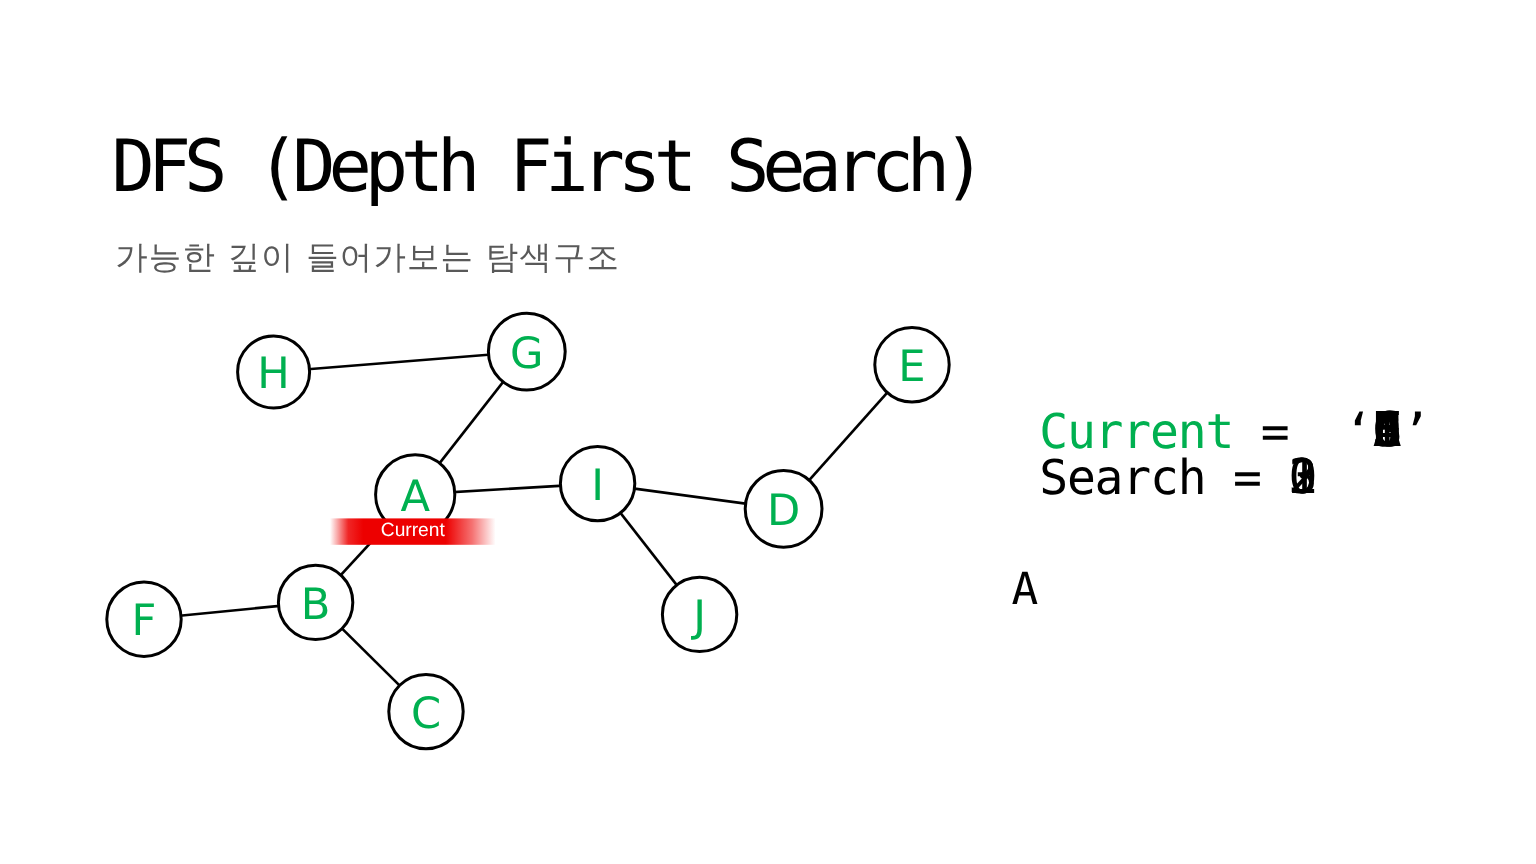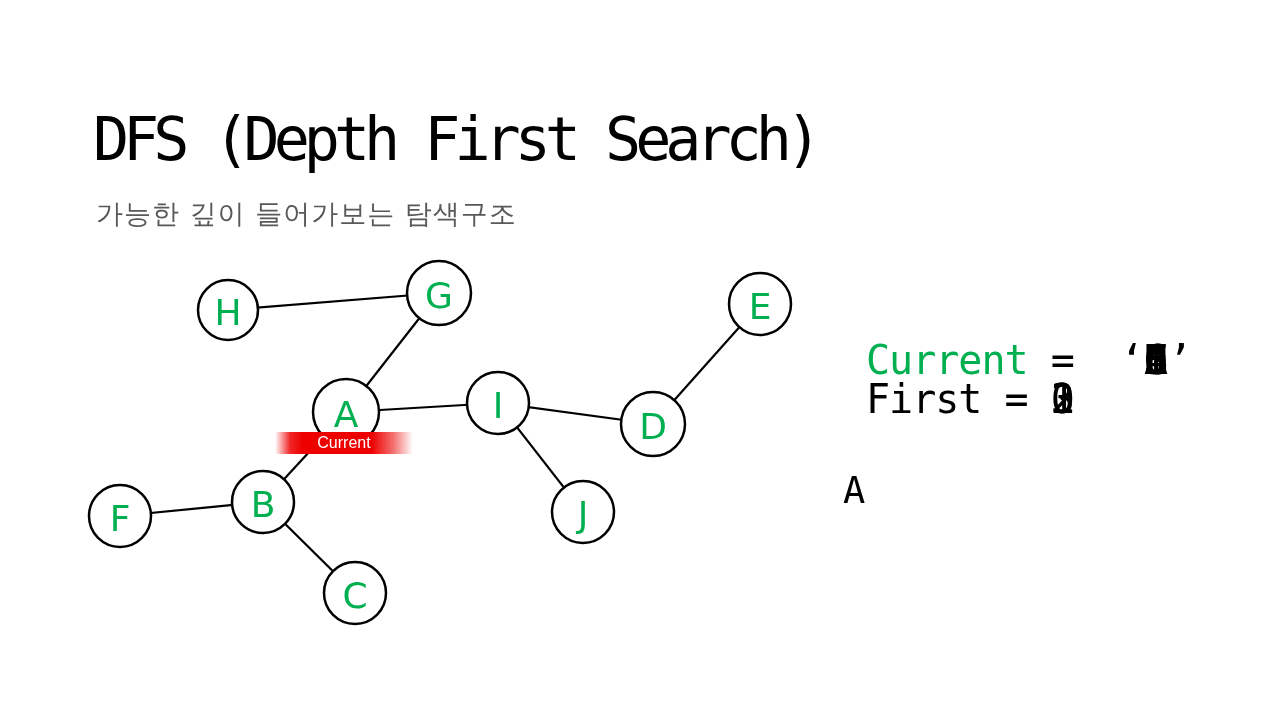--- a/index.html
+++ b/index.html
@@ -98,17 +98,17 @@
         <text x="583" y="512" fill="#00B050" font-size="36" font-family="&quot;DejaVu Sans&quot;,&quot;Liberation Sans&quot;,sans-serif" text-anchor="middle" dominant-baseline="central" dy="2">J</text>
       </svg>
     </div>
 
   <div class="current-banner">
     <span class="banner-label">Current</span>
   </div>
 
   <div class="status-line" id="line-current"><span style="color: rgb(0, 176, 80);">Current</span><span> =  </span><span class="quote">‘</span><span class="stack"><span>A</span><span>B</span><span>C</span><span>D</span><span>E</span><span>F</span><span>G</span><span>H</span><span>I</span><span>J</span></span><span class="quote">’</span></div>
 
-  <div class="status-line" id="line-depth"><span>First</span><span> = </span><span class="stack"><span>0</span><span>1</span><span>2</span><span>3</span></span></div>
+  <div class="status-line" id="line-depth"><span>Search</span><span> = </span><span class="stack"><span>0</span><span>1</span><span>2</span><span>3</span></span></div>
 
   <div class="visited-trace">A</div>
 
 </div>
 
 </body></html>

